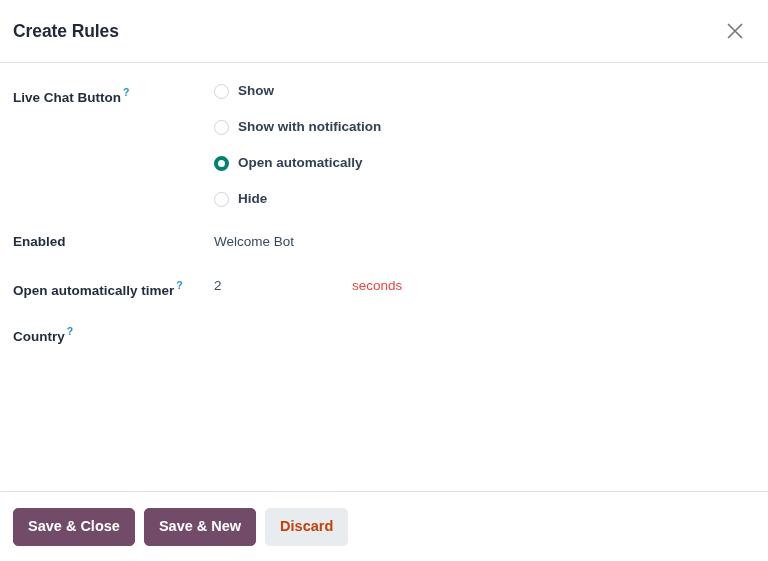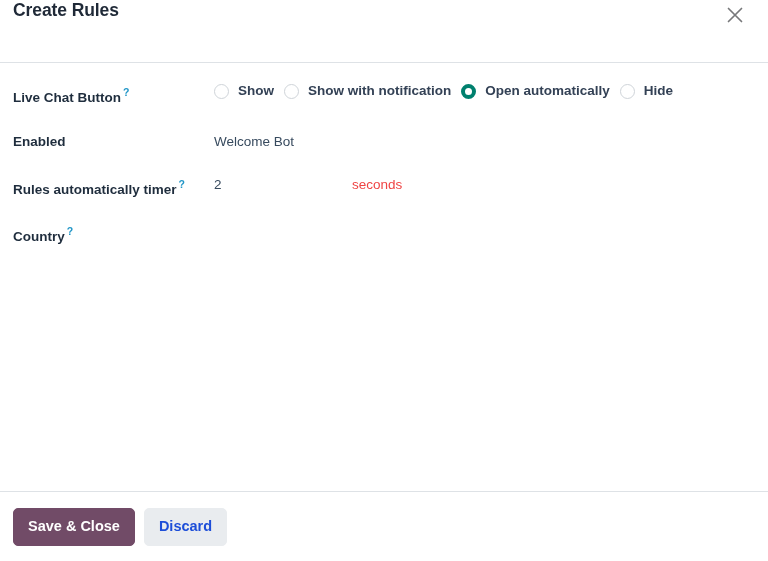--- a/index.html
+++ b/index.html
@@ -20,21 +20,21 @@
     background: #ffffff;
     position: relative;
   }
 
   
   .modal-header {
     height: 63px;
     flex: 0 0 63px;
     border-bottom: 1px solid #dee2e6;
     display: flex;
-    align-items: flex-start;
+    align-items: center;
     padding: 0 16px 0 13px;
   }
   .modal-title {
     font-size: 17.5px;
     font-weight: bold;
     color: #1f2937;
     letter-spacing: -0.1px;
     flex: 1 1 auto;
   }
   .close-btn {
@@ -85,21 +85,21 @@
   .help-mark {
     color: #2196c7;
     font-size: 10.5px;
     vertical-align: super;
     font-weight: bold;
     margin-left: 2px;
     cursor: help;
   }
 
   
-  .radio-group { display: flex; flex-direction: row; gap: 10px; }
+  .radio-group { display: flex; flex-direction: column; gap: 18px; }
   .radio-item {
     display: flex;
     align-items: center;
     gap: 9px;
     cursor: pointer;
   }
   .radio-mark {
     width: 15px;
     height: 15px;
     border-radius: 50%;
@@ -163,21 +163,21 @@
     white-space: nowrap;
   }
   .btn-primary {
     background: #714b67;
     border-color: #714b67;
     color: #ffffff;
   }
   .btn-secondary {
     background: #e9ecef;
     border-color: #e9ecef;
-    color: #1d4ed8;
+    color: #c2410c;
   }
 </style>
 </head>
 <body>
 
 <div class="modal">
 
   <div class="modal-header">
     <div class="modal-title">Create Rules</div>
     <button class="close-btn">
@@ -230,21 +230,21 @@
           </td>
           <td class="value-cell">
             <span>Welcome Bot</span>
           </td>
         </tr>
 
 
 
         <tr class="row-gap-sm">
           <td class="label-cell">
-            <span>Rules automatically timer</span><span class="help-mark">?</span>
+            <span>Open automatically timer</span><span class="help-mark">?</span>
           </td>
           <td class="value-cell">
             <div class="timer-wrap">
               <span class="timer-value">2</span>
               <span class="timer-unit">seconds</span>
             </div>
           </td>
         </tr>
 
         <tr>
@@ -255,16 +255,17 @@
             <span class="empty-value"></span>
           </td>
         </tr>
 
       </tbody>
     </table>
   </div>
 
   <div class="modal-footer">
     <button class="btn btn-primary">Save &amp; Close</button>
+    <button class="btn btn-primary">Save &amp; New</button>
     <button class="btn btn-secondary">Discard</button>
   </div>
 
 </div>
 
 </body></html>

